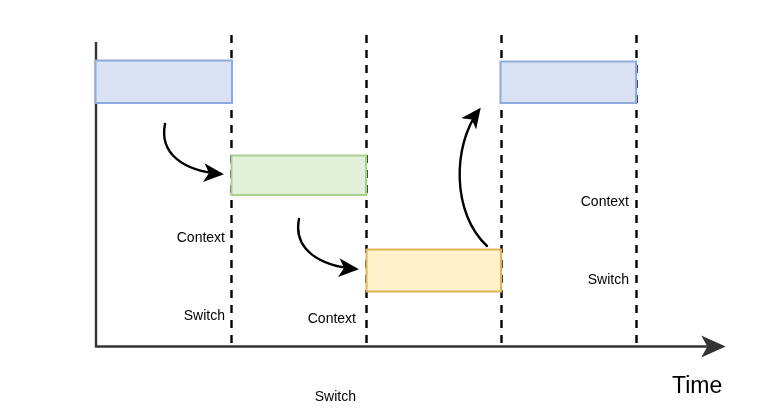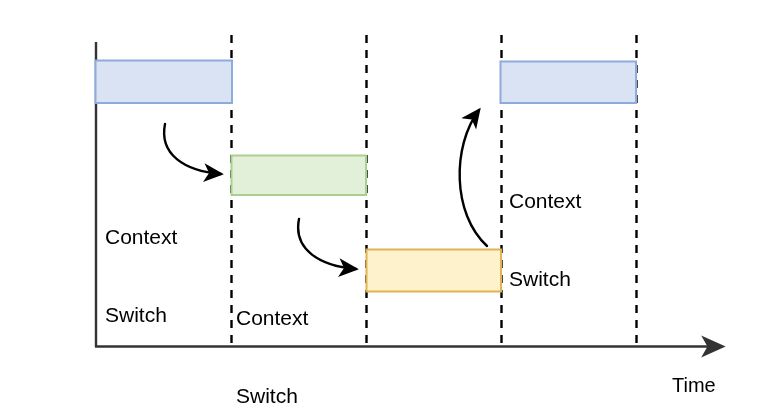--- a/index.html
+++ b/index.html
@@ -20,34 +20,34 @@
     position: absolute;
     left: 0;
     top: 0;
     width: 771px;
     height: 417px;
   }
   .label {
     position: absolute;
     color: #000000;
     font-family: "Liberation Sans", "DejaVu Sans", sans-serif;
-    font-size: 21px;
+    font-size: 14px;
     line-height: 26px;
-    text-align: left;
+    text-align: right;
     white-space: pre;
     letter-spacing: 0px;
   }
   .label .line {
     display: block;
   }
   .axis-caption {
     position: absolute;
     color: #000000;
     font-family: "Liberation Sans", "DejaVu Sans", sans-serif;
-    font-size: 20px;
+    font-size: 23px;
     line-height: 26px;
     white-space: pre;
   }
 </style>
 </head>
 <body>
 
 <div id="canvas">
 
   <svg id="vector-layer" viewBox="0 0 771 417" xmlns="http://www.w3.org/2000/svg">

